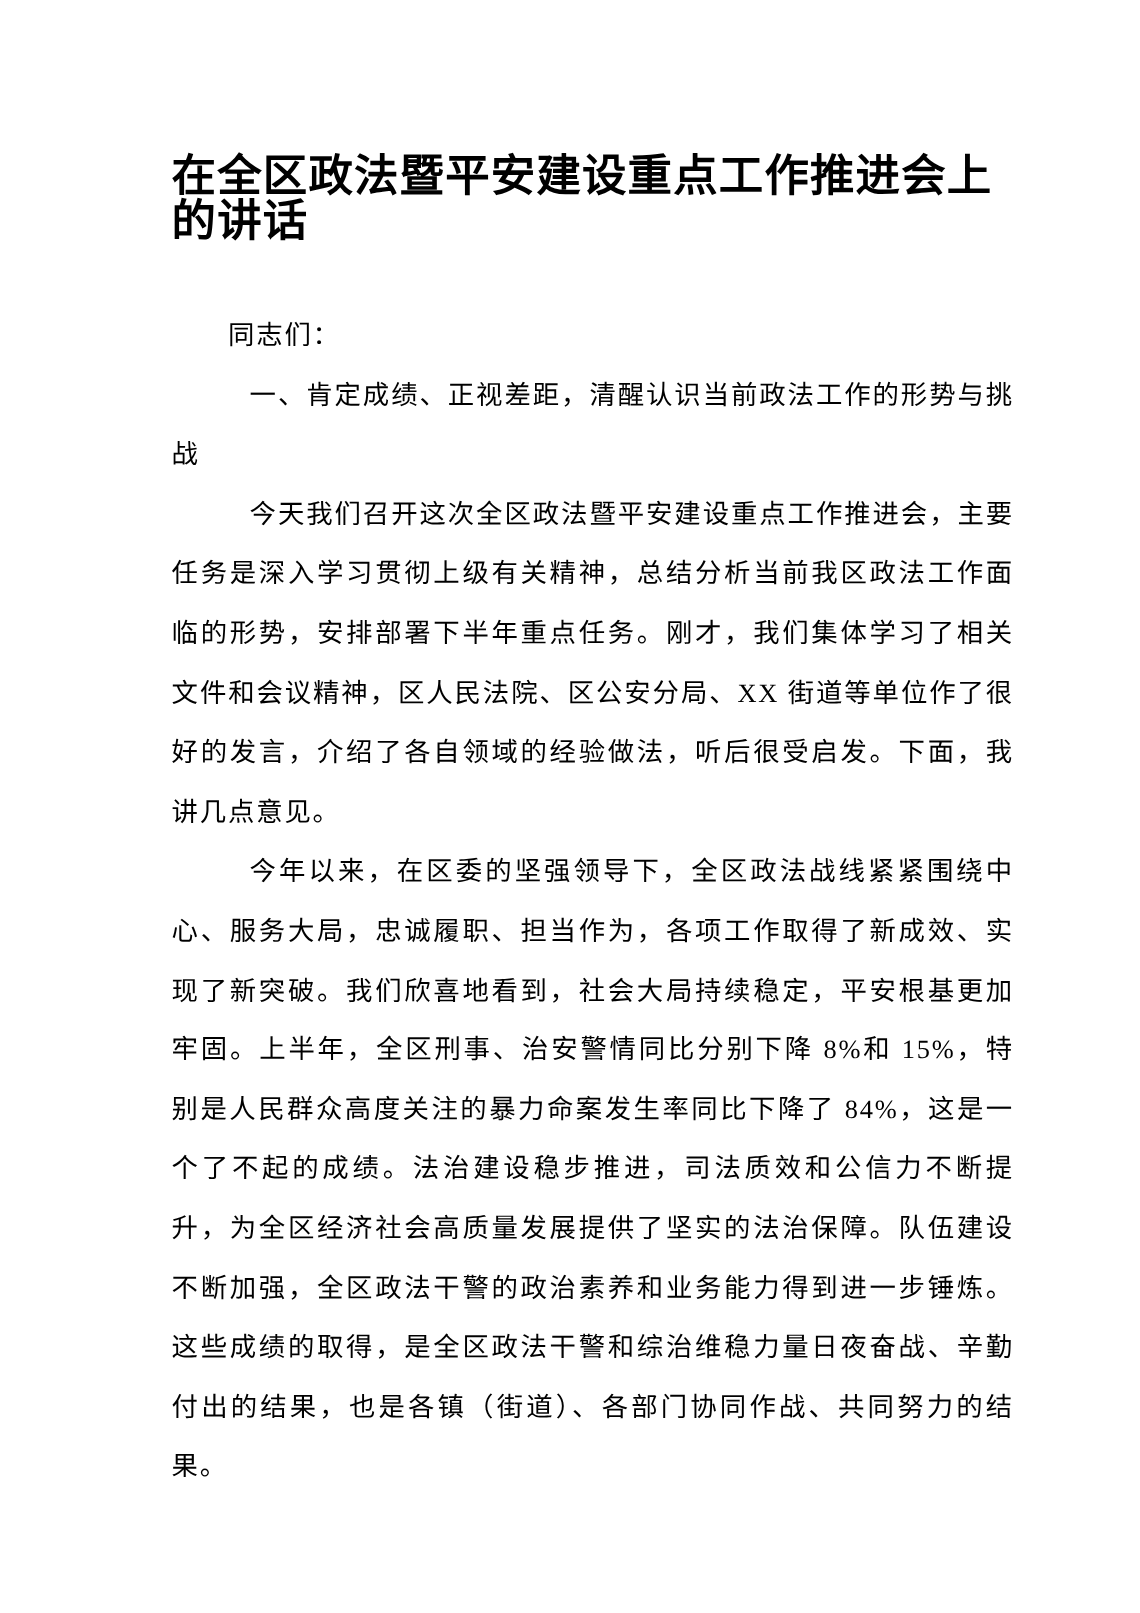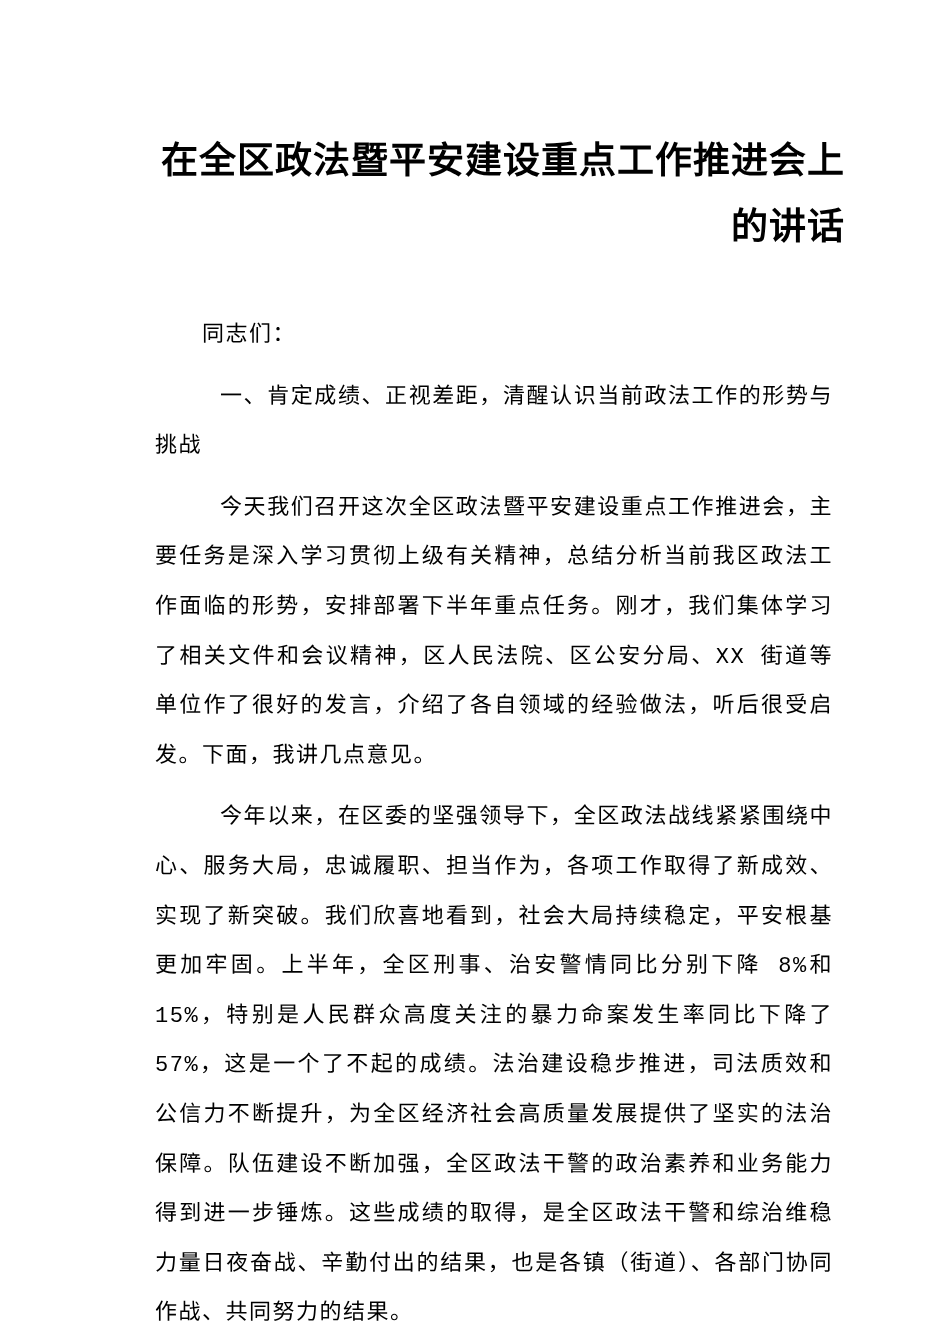--- a/index.html
+++ b/index.html
@@ -19,49 +19,49 @@
     padding: 128px 105px 0 143px;
     background: #ffffff;
     color: #000000;
     overflow: hidden;
   }
   .doc-title {
     
     font-family: "Liberation Sans", "DejaVu Sans", sans-serif;
     font-weight: 700;
     font-size: 37px;
-    line-height: 66px;
+    line-height: 38px;
     letter-spacing: 1px;
-    text-align: right;
+    text-align: left;
     margin: 0 0 51px 0;
   }
   .para {
     
-    font-family: Liberation Mono, monospace;
+    font-family: Liberation Serif, serif;
     font-size: 22px;
     line-height: 49.6px;
     letter-spacing: 1.5px;
     text-align: justify;
     text-justify: inter-ideograph;
-    margin: 12px;
+    margin: 0;
     text-indent: 65px;
   }
   .para.salutation {
     text-indent: 47px;
     text-align: left;
   }
 </style>
 </head>
 <body>
 
 <div class="page">
 
   <h1 class="doc-title">在全区政法暨平安建设重点工作推进会上的讲话</h1>
 
   <p class="para salutation">同志们：</p>
 
   <p class="para">一、肯定成绩、正视差距，清醒认识当前政法工作的形势与挑战</p>
 
   <p class="para">今天我们召开这次全区政法暨平安建设重点工作推进会，主要任务是深入学习贯彻上级有关精神，总结分析当前我区政法工作面临的形势，安排部署下半年重点任务。刚才，我们集体学习了相关文件和会议精神，区人民法院、区公安分局、XX 街道等单位作了很好的发言，介绍了各自领域的经验做法，听后很受启发。下面，我讲几点意见。</p>
 
-  <p class="para">今年以来，在区委的坚强领导下，全区政法战线紧紧围绕中心、服务大局，忠诚履职、担当作为，各项工作取得了新成效、实现了新突破。我们欣喜地看到，社会大局持续稳定，平安根基更加牢固。上半年，全区刑事、治安警情同比分别下降 8%和 15%，特别是人民群众高度关注的暴力命案发生率同比下降了 57%，这是一个了不起的成绩。法治建设稳步推进，司法质效和公信力不断提升，为全区经济社会高质量发展提供了坚实的法治保障。队伍建设不断加强，全区政法干警的政治素养和业务能力得到进一步锤炼。这些成绩的取得，是全区政法干警和综治维稳力量日夜奋战、辛勤付出的结果，也是各镇（街道）、各部门协同作战、共同努力的结果。</p>
+  <p class="para">今年以来，在区委的坚强领导下，全区政法战线紧紧围绕中心、服务大局，忠诚履职、担当作为，各项工作取得了新成效、实现了新突破。我们欣喜地看到，社会大局持续稳定，平安根基更加牢固。上半年，全区刑事、治安警情同比分别下降 8%和 15%，特别是人民群众高度关注的暴力命案发生率同比下降了 84%，这是一个了不起的成绩。法治建设稳步推进，司法质效和公信力不断提升，为全区经济社会高质量发展提供了坚实的法治保障。队伍建设不断加强，全区政法干警的政治素养和业务能力得到进一步锤炼。这些成绩的取得，是全区政法干警和综治维稳力量日夜奋战、辛勤付出的结果，也是各镇（街道）、各部门协同作战、共同努力的结果。</p>
 
 </div>
 
 </body></html>

